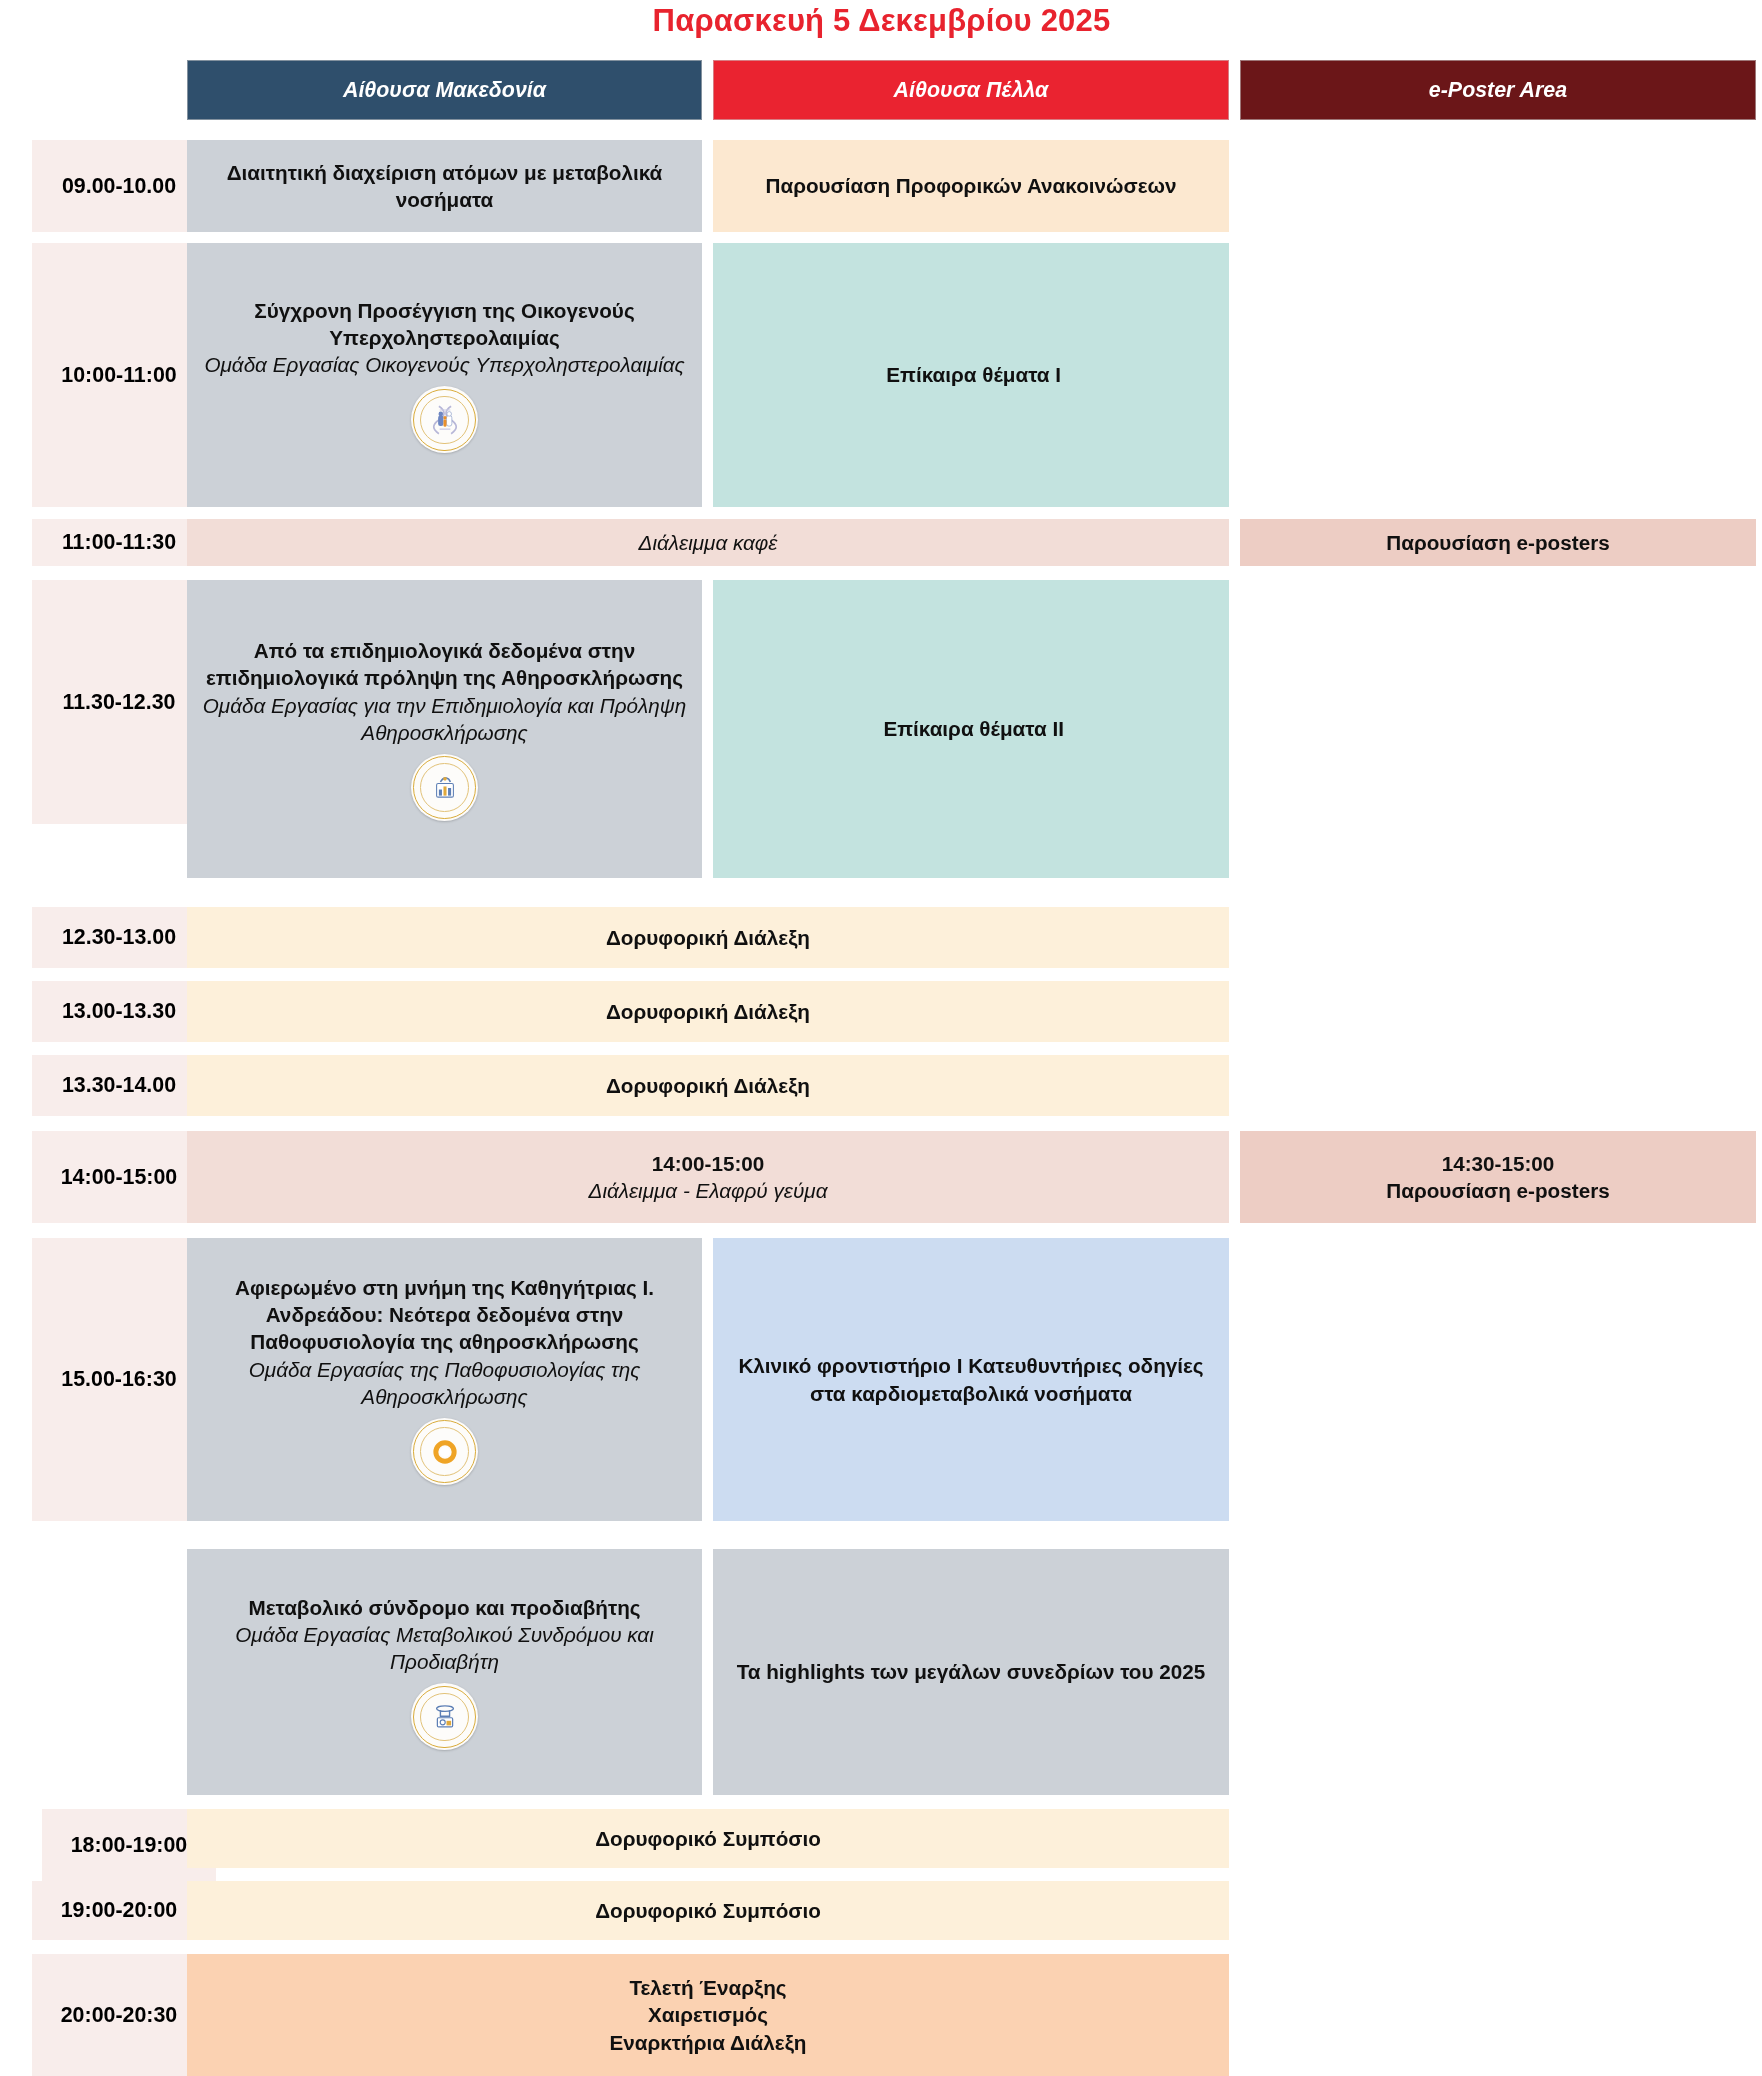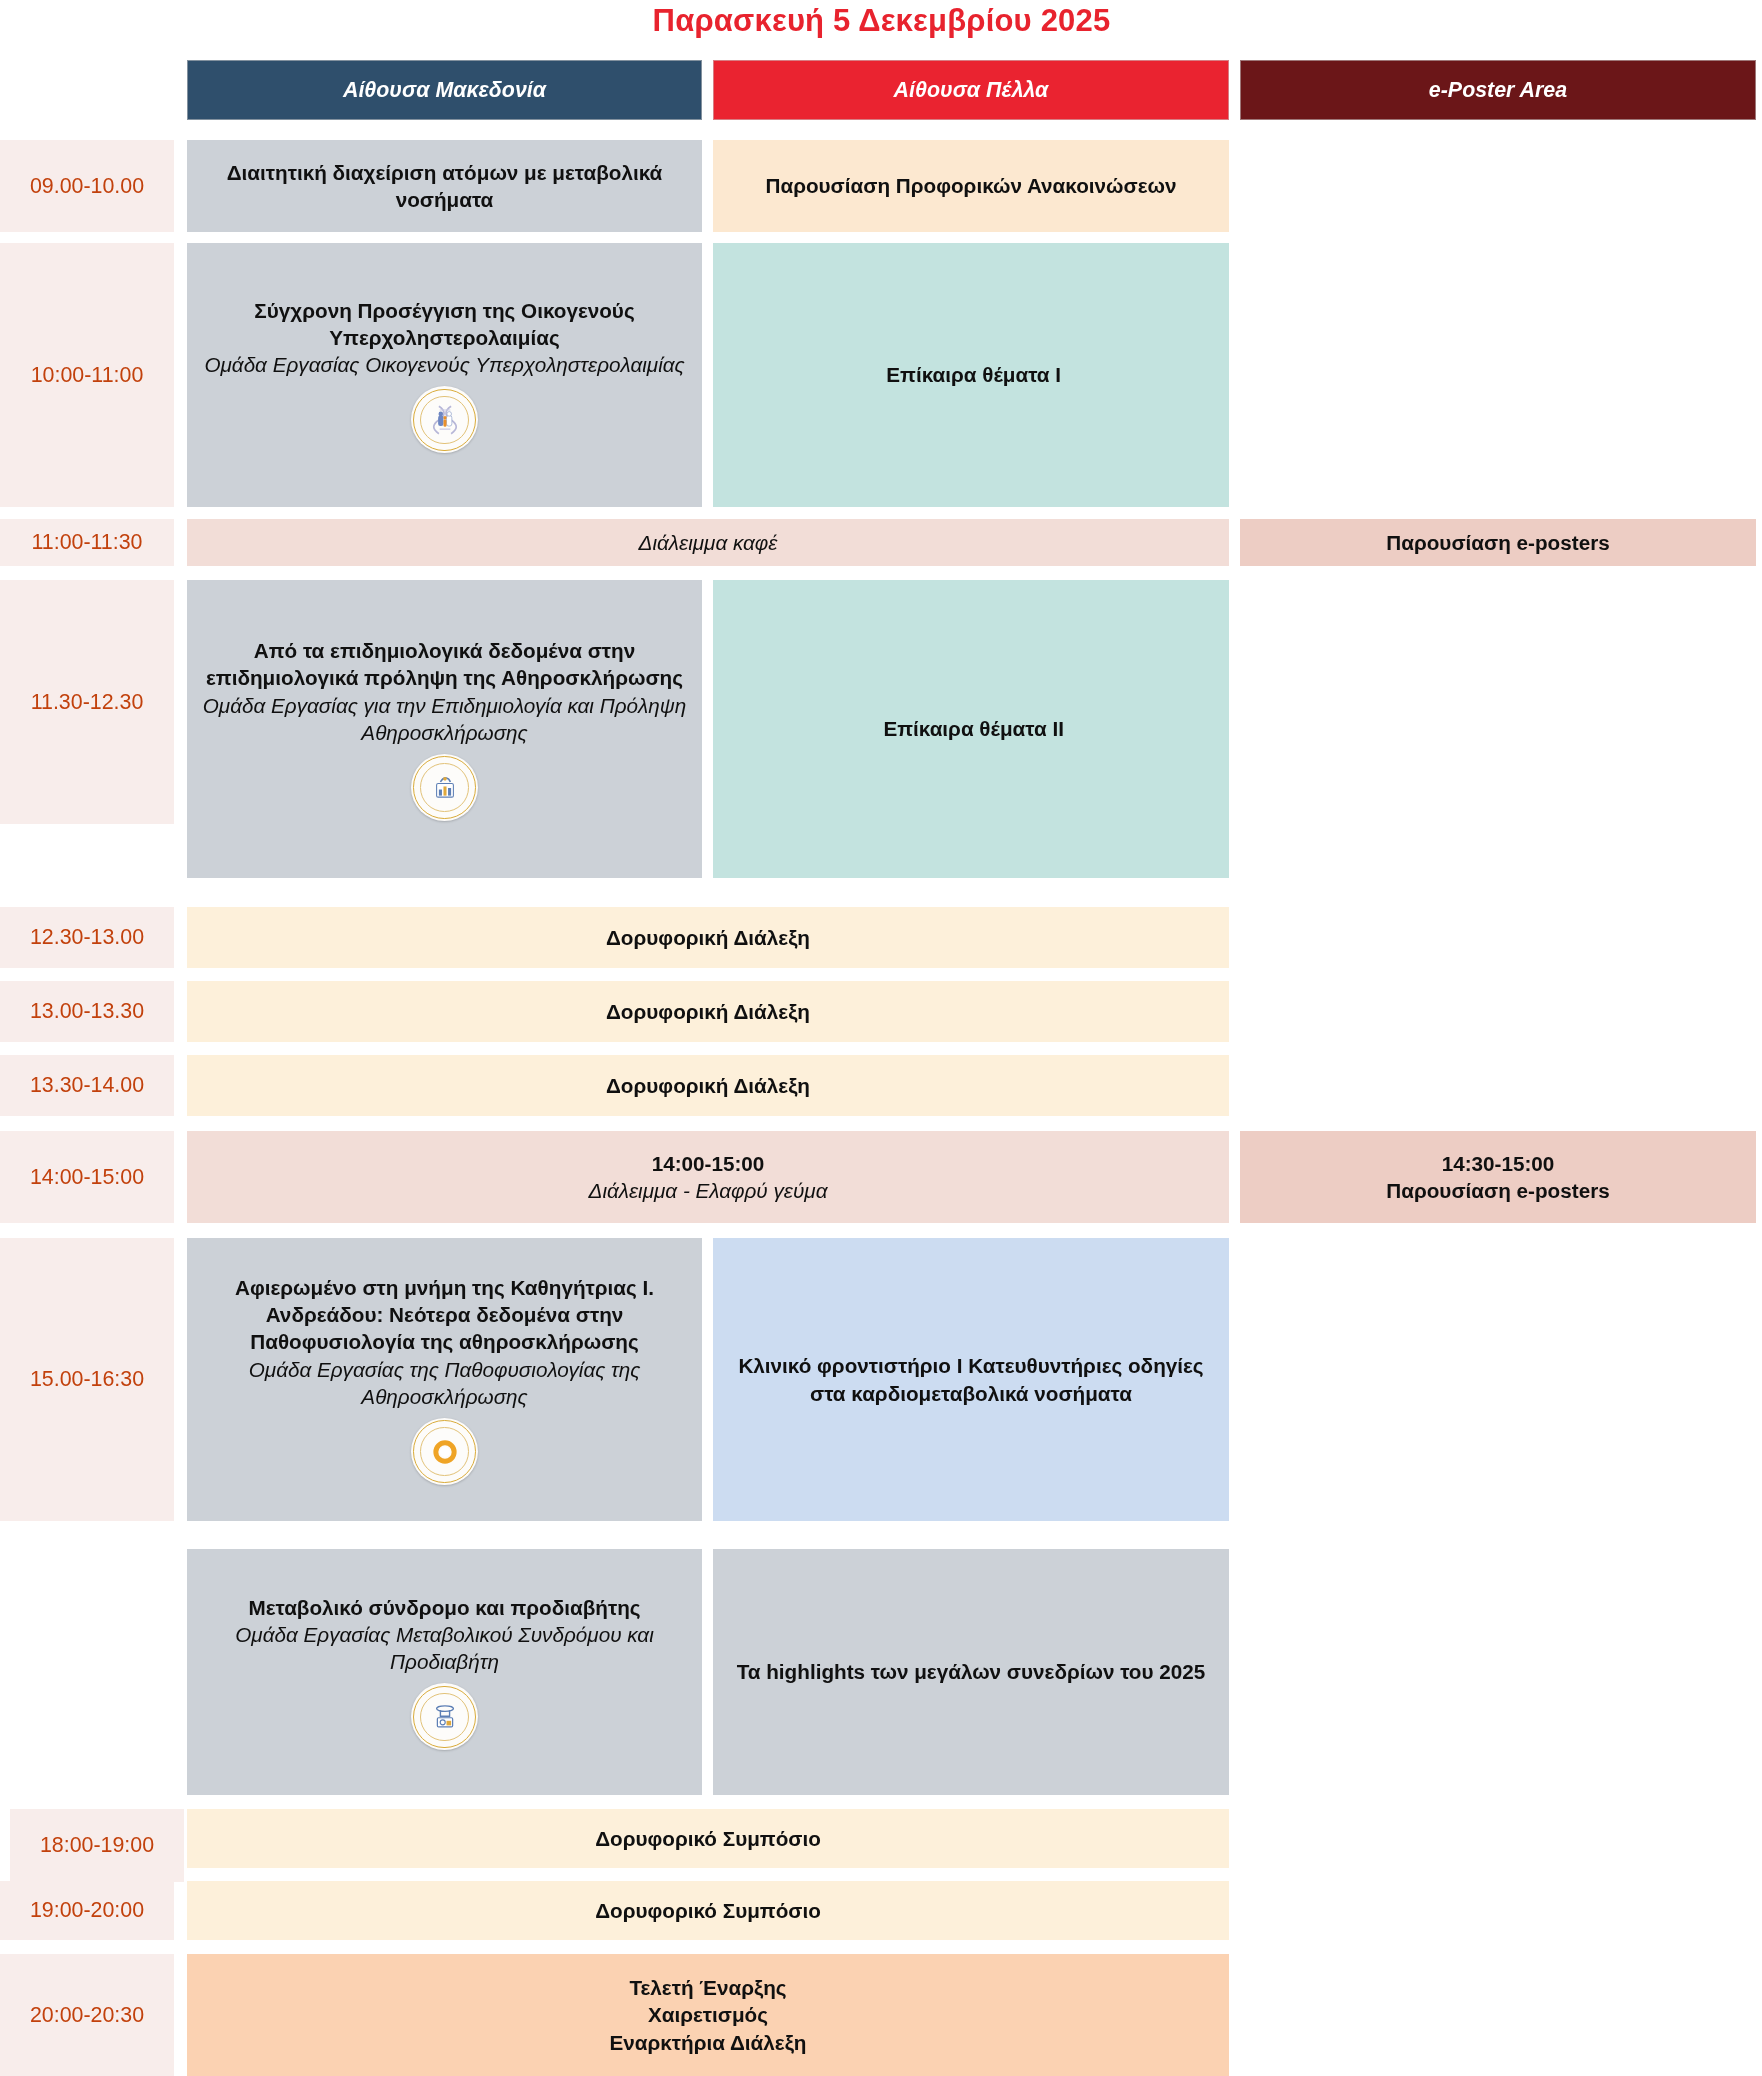--- a/index.html
+++ b/index.html
@@ -55,23 +55,24 @@
     color: #ffffff;
     border: 0.8px solid rgba(200,200,200,0.55);
   }
   .colhead.macedonia { background: #2f4f6c; }
   .colhead.pella     { background: #ea2330; }
   .colhead.eposter   { background: #6b1618; }
 
   
   .time {
     background: #f8edeb;
-    font-weight: normal;
+    font-weight: bold;
     font-size: 21.4px;
-    color: #c2410c;
+    color: #000000;
+    margin-left: 32px;
   }
 
   
   .bg-grey     { background: #ccd1d7; }
   .bg-peach    { background: #fce8d0; }
   .bg-mint     { background: #c3e3df; padding-left: 16px; }
   .bg-break    { background: #f2ddd7; }
   .bg-breakdk  { background: #edcdc4; text-align: right; }
   .bg-cream    { background: #fdf0da; }
   .bg-blue     { background: #ccdcf1; }

